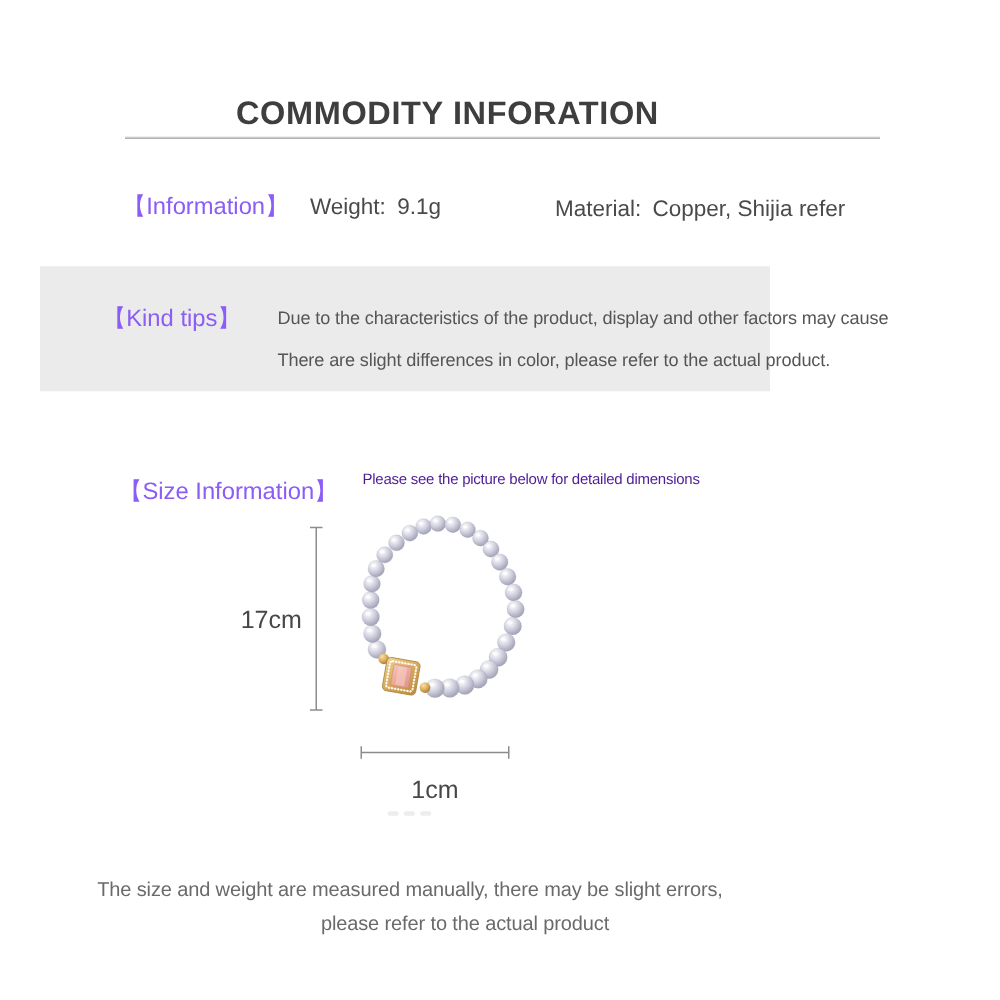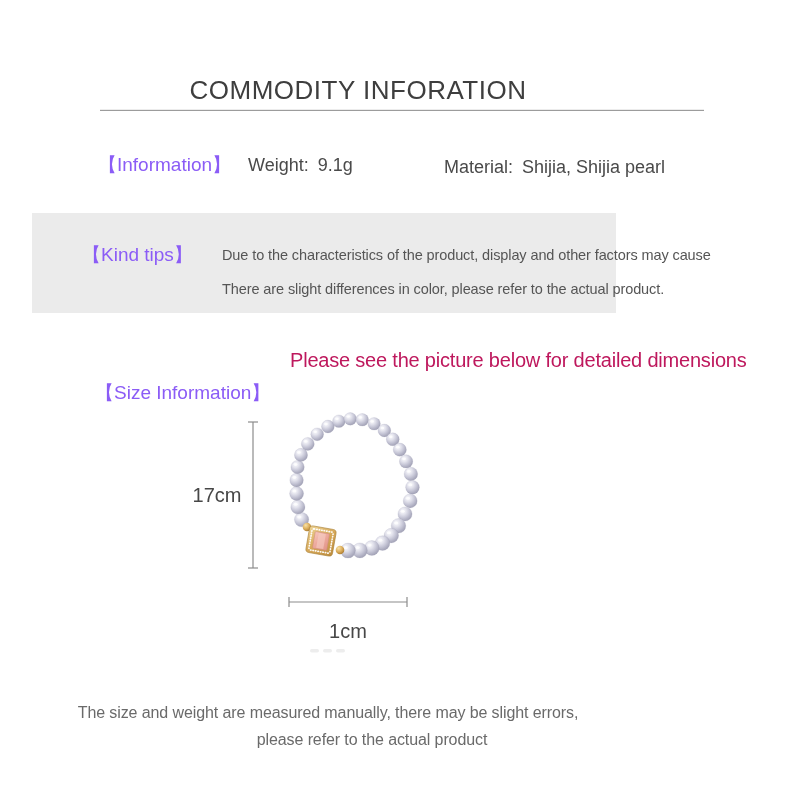--- a/index.html
+++ b/index.html
@@ -1,52 +1,52 @@
 <!DOCTYPE html>
 <html><head>
 <meta charset="utf-8">
 <style>
   html,body{margin:0;padding:0;}
   body{width:800px;height:800px;background:#ffffff;position:relative;overflow:hidden;
        font-family:"Liberation Sans","DejaVu Sans",sans-serif;color:#4a4a4a;}
   .abs{position:absolute;white-space:nowrap;}
   .page-title{left:0;top:58px;width:716px;text-align:center;font-size:26px;
-              letter-spacing:.5px;color:#3e3e3e;font-weight:400;}
+              letter-spacing:.5px;color:#3e3e3e;font-weight:700;}
   .divider{left:100px;top:110px;width:604px;height:1px;background:#9c9c9c;
            box-shadow:0 -1px 0 #ececec;}
   .bracket-label{font-size:19px;color:#8b5cf6;}
   .info-label{left:98px;top:152px;}
   .info-weight{left:248px;top:155px;font-size:18px;color:#4a4a4a;}
   .info-material{left:444px;top:157px;font-size:18px;color:#4a4a4a;}
   .val{margin-left:9px;margin-top:16px;}
   .tips-box{left:32px;top:213px;width:584px;height:100px;background:#ebebeb;}
   .tips-label{left:50px;top:29px;}
   .tips-line{position:absolute;left:190px;font-size:14.5px;letter-spacing:-.1px;color:#555555;white-space:nowrap;}
   .tips-line1{top:34px;}
   .tips-line2{top:68px;}
   .size-label{left:95px;top:352px;margin-top:28px;}
-  .size-desc{left:290px;top:349px;font-size:20px;letter-spacing:-.2px;color:#be185d;}
+  .size-desc{left:290px;top:376px;font-size:12px;letter-spacing:-.2px;color:#4c1d95;}
   .figure-svg{position:absolute;left:170px;top:395px;}
   .footer-line{left:0;width:656px;text-align:center;font-size:16px;color:#6a6a6a;letter-spacing:-.1px;}
   .footer-1{top:704px;}
   .footer-2{top:731px;margin-left:44px;}
   svg text{font-family:"Liberation Sans","DejaVu Sans",sans-serif;}
 </style>
 </head>
 <body>
 
 <h1 class="abs page-title">COMMODITY INFORATION</h1>
 <div class="abs divider"></div>
 
 <div class="abs info-label bracket-label">【Information】</div>
 <div class="abs info-weight">
   <span>Weight:</span><span class="val">9.1g</span>
 </div>
 <div class="abs info-material">
-  <span>Material:</span><span class="val">Shijia, Shijia pearl</span>
+  <span>Material:</span><span class="val">Copper, Shijia refer</span>
 </div>
 
 <div class="abs tips-box" style="background: rgb(235, 235, 235);">
   <div class="abs tips-label bracket-label">【Kind tips】</div>
   <div class="tips-line tips-line1">Due to the characteristics of the product, display and other factors may cause</div>
   <div class="tips-line tips-line2">There are slight differences in color, please refer to the actual product.</div>
 </div>
 
 <div class="abs size-label bracket-label">【Size Information】</div>
 <div class="abs size-desc">Please see the picture below for detailed dimensions</div>

